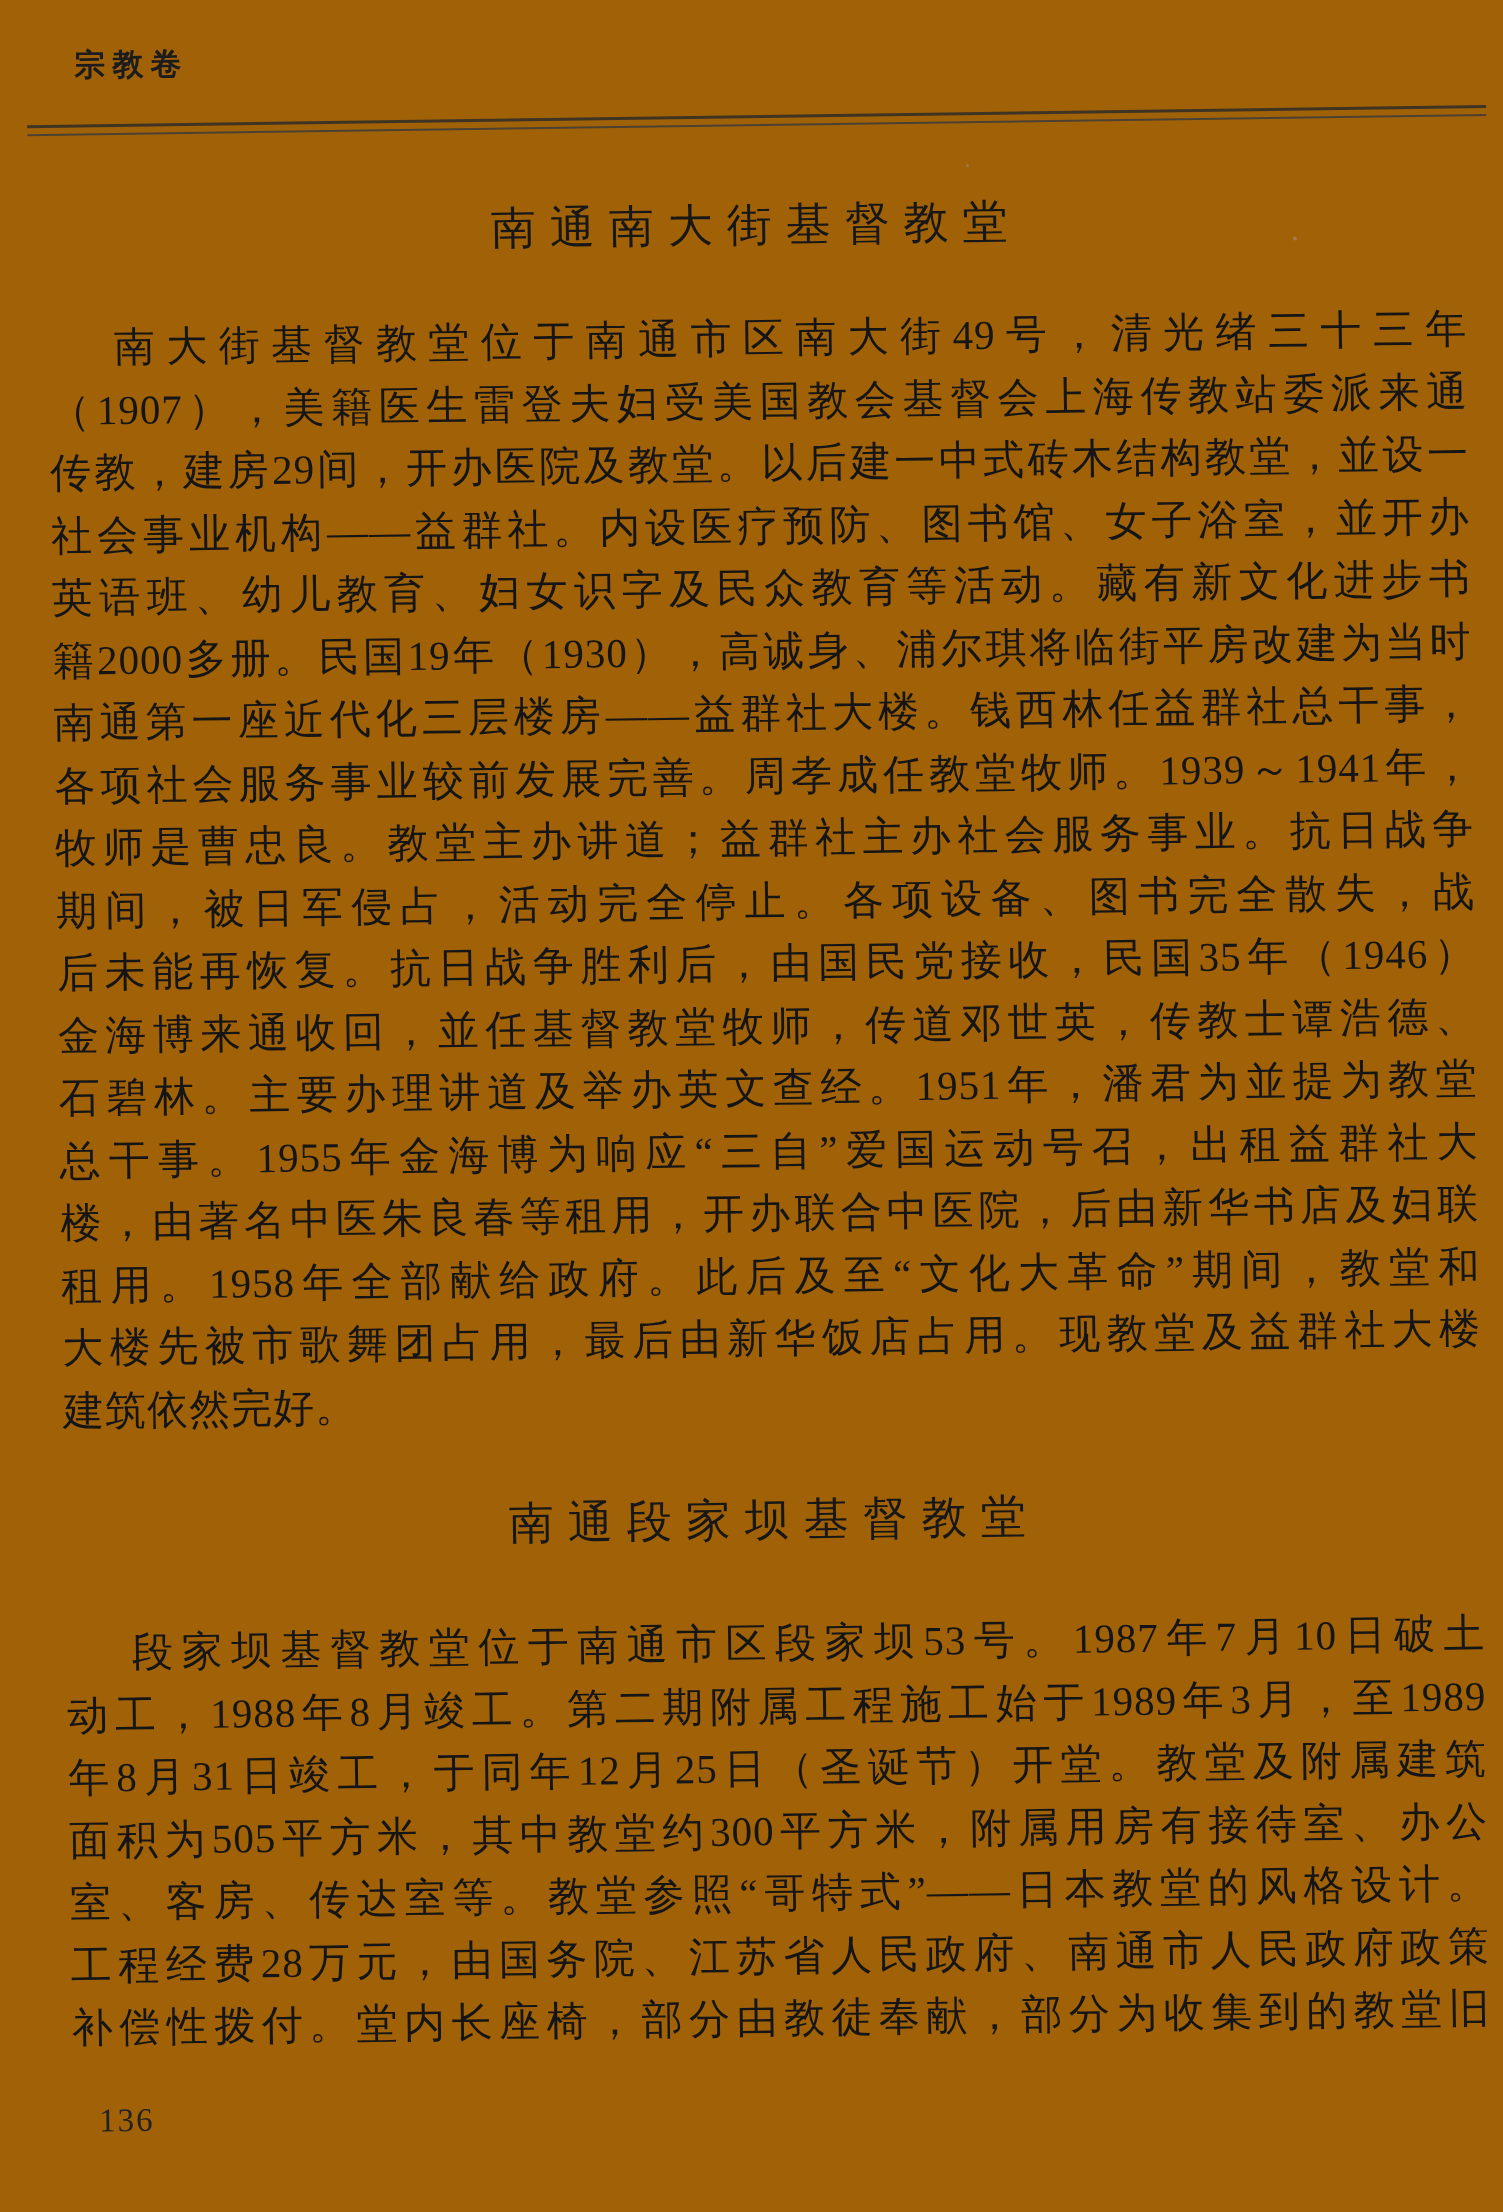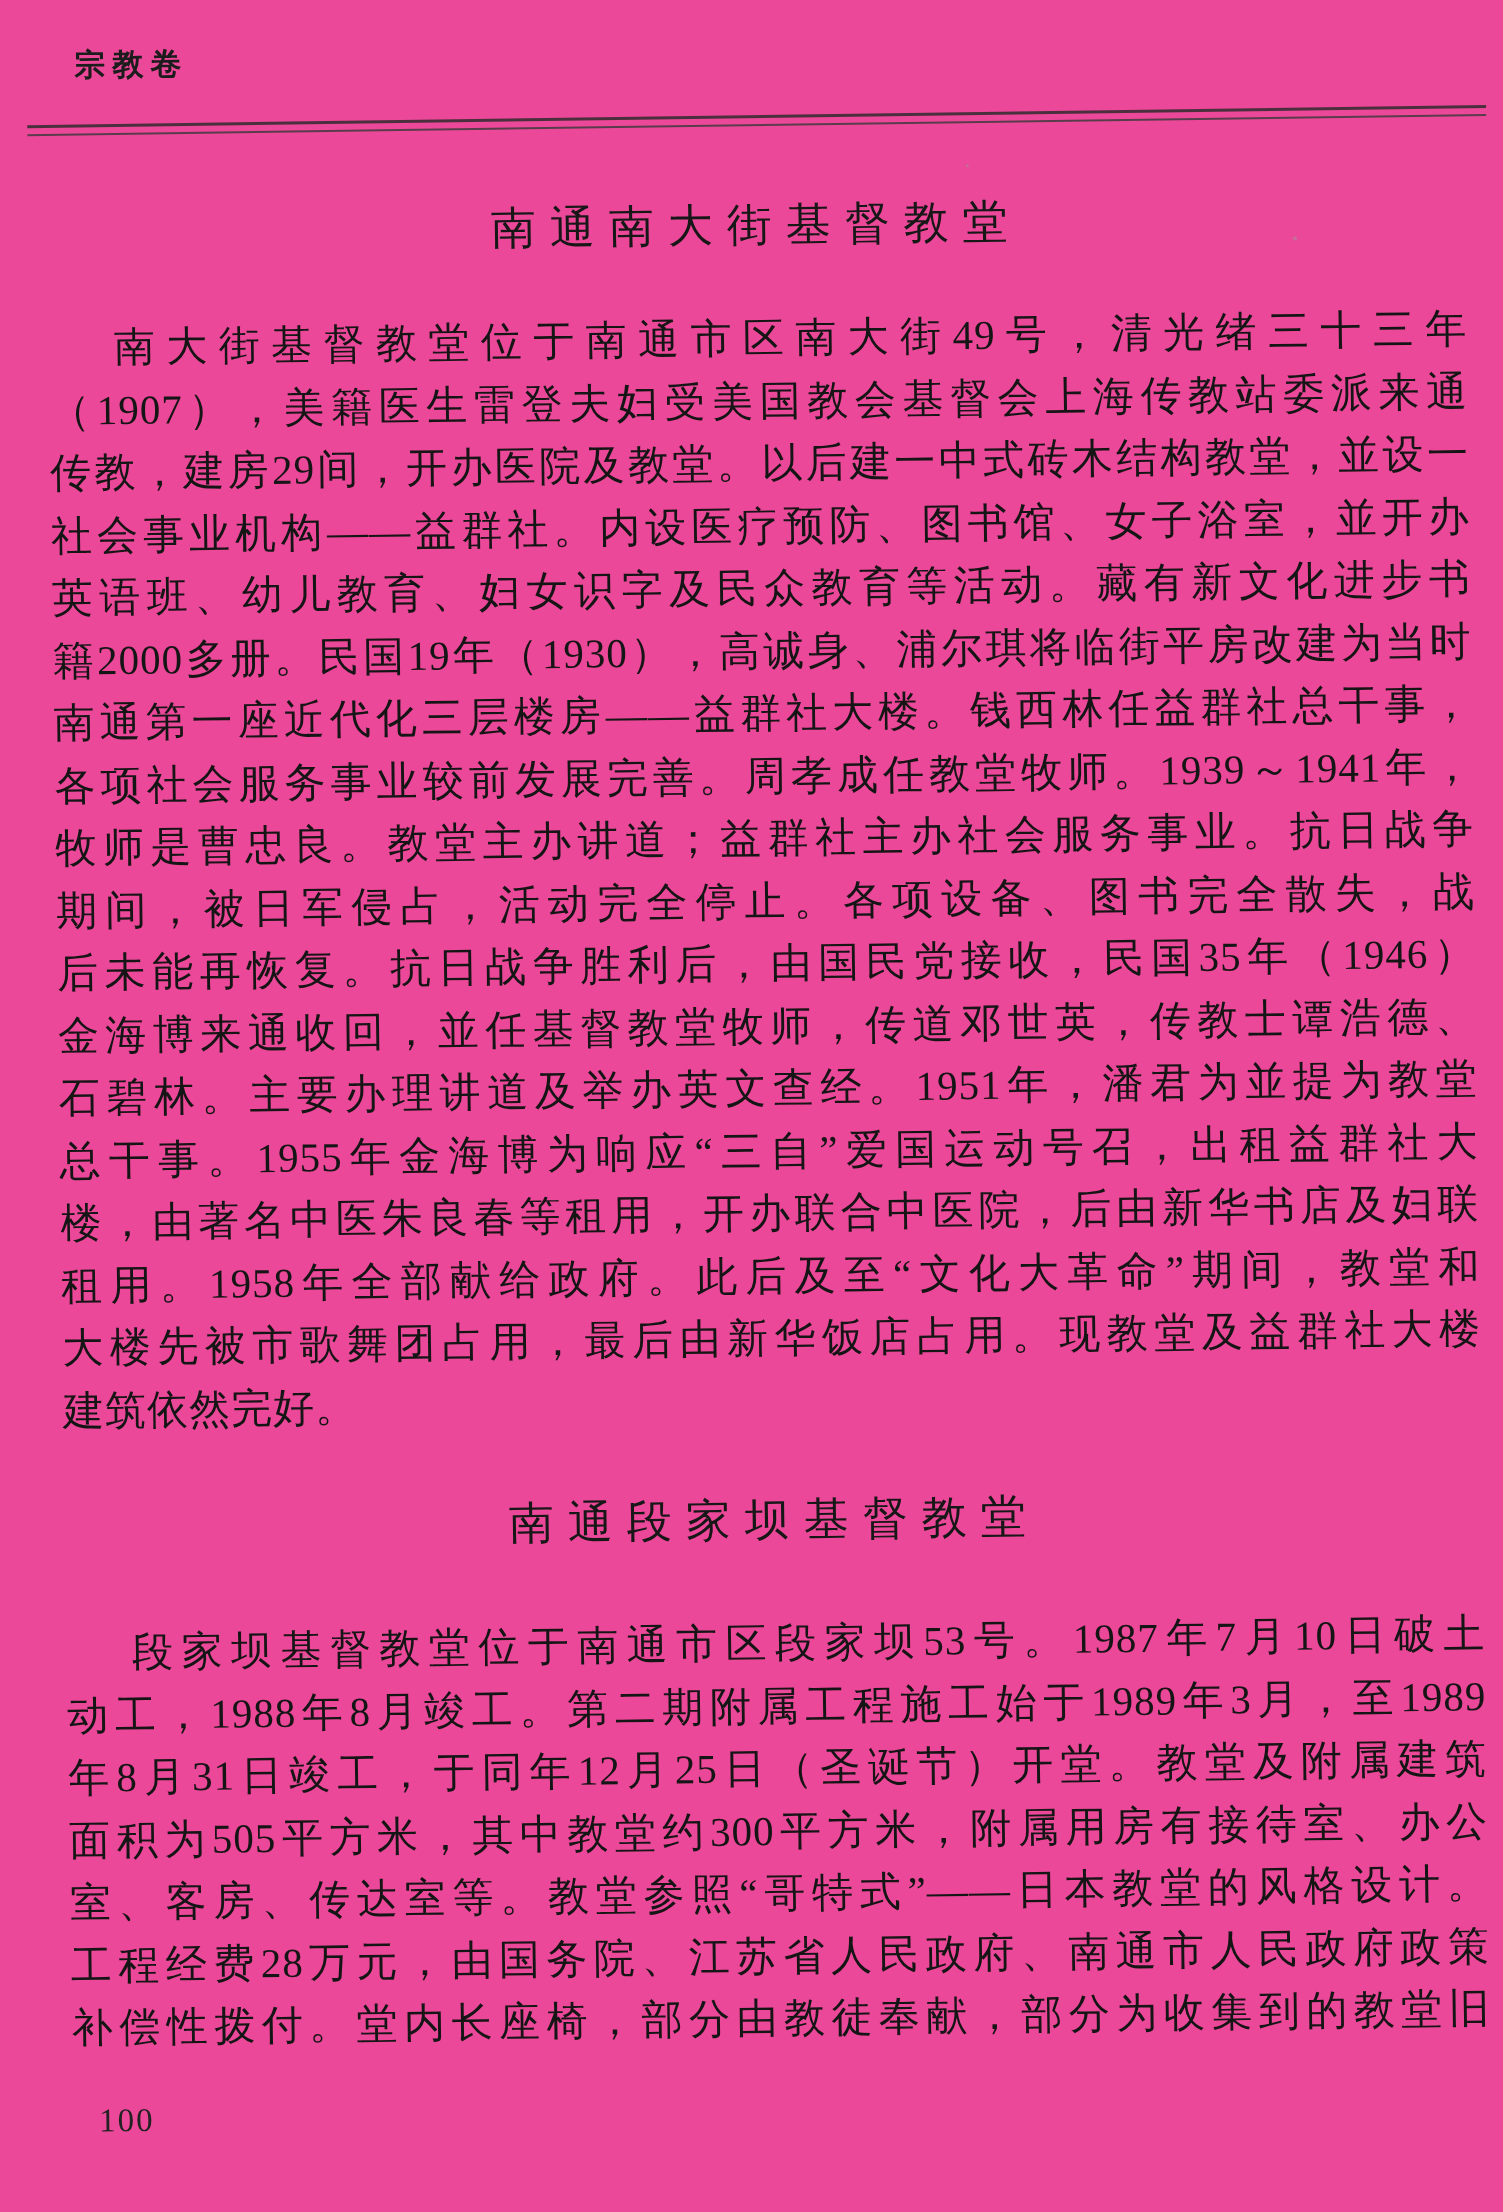--- a/index.html
+++ b/index.html
@@ -4,21 +4,21 @@
 <style>
   html, body {
     margin: 0;
     padding: 0;
     background: #e8e8e8;
   }
   .page {
     position: relative;
     width: 1503px;
     height: 2212px;
-    background: #ec4899;
+    background: #a16207;
     overflow: hidden;
     font-family: "Liberation Serif", "DejaVu Serif", serif;
     color: #141414;
   }
   
   .scan-tilt {
     position: absolute;
     inset: 0;
     transform: rotate(-0.8deg);
     transform-origin: 46% 8%;
@@ -137,19 +137,19 @@
         <div class="line">动工，1988年8月竣工。第二期附属工程施工始于1989年3月，至1989</div>
         <div class="line">年8月31日竣工，于同年12月25日（圣诞节）开堂。教堂及附属建筑</div>
         <div class="line">面积为505平方米，其中教堂约300平方米，附属用房有接待室、办公</div>
         <div class="line">室、客房、传达室等。教堂参照“哥特式”——日本教堂的风格设计。</div>
         <div class="line">工程经费28万元，由国务院、江苏省人民政府、南通市人民政府政策</div>
         <div class="line">补偿性拨付。堂内长座椅，部分由教徒奉献，部分为收集到的教堂旧</div>
       </div>
 
     </div>
 
-    <div class="page-number">100</div>
+    <div class="page-number">136</div>
 
     <div class="speckle sp1"></div>
     <div class="speckle sp2"></div>
     <div class="speckle sp3"></div>
   </div>
 </div>
 
 </body></html>

